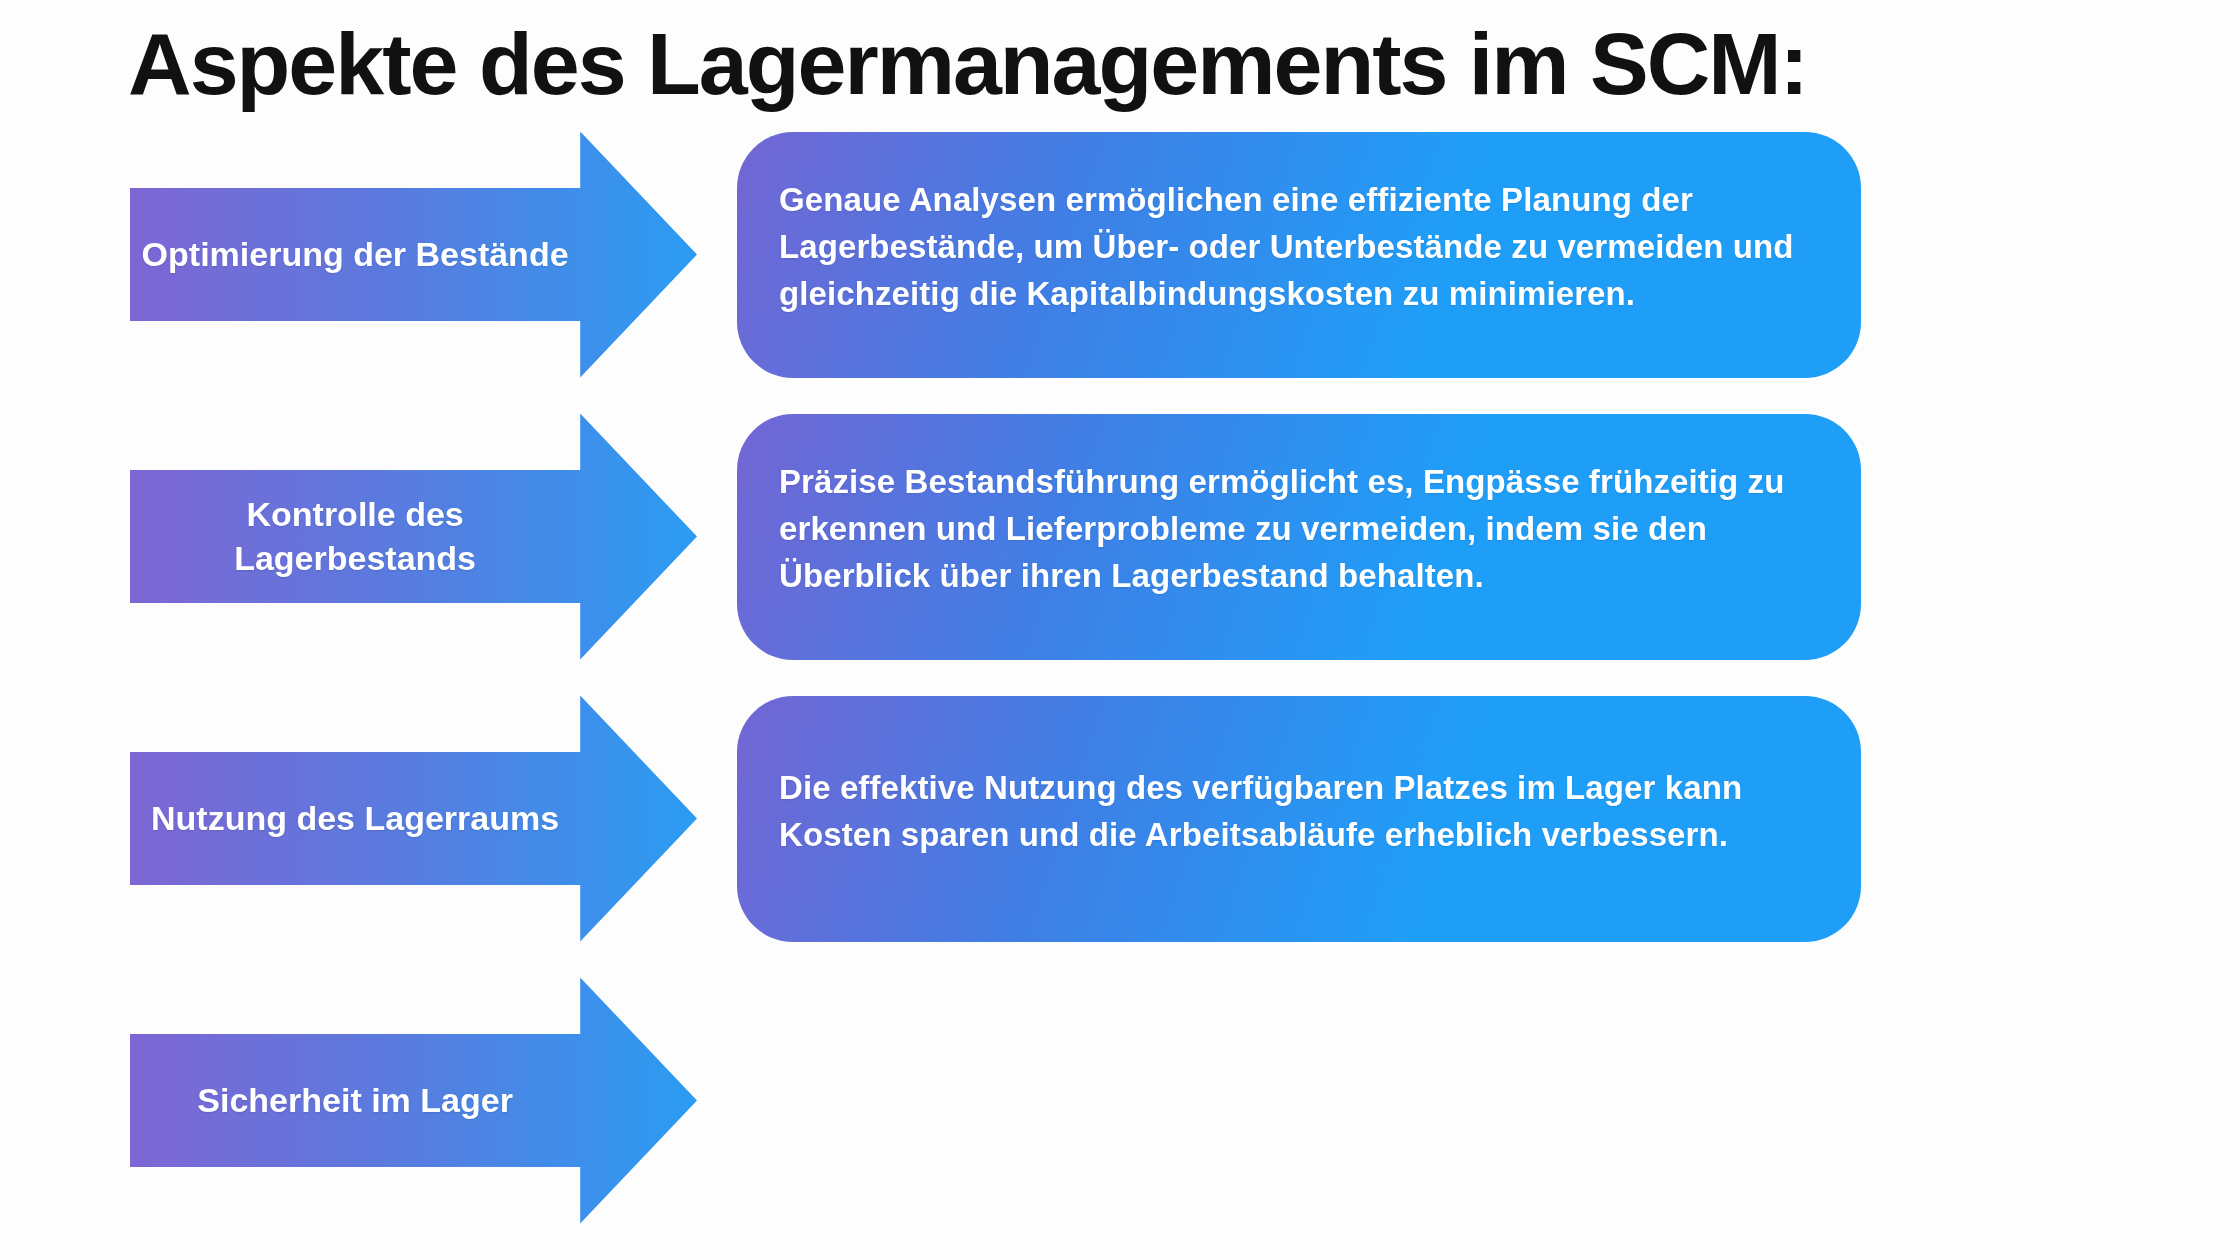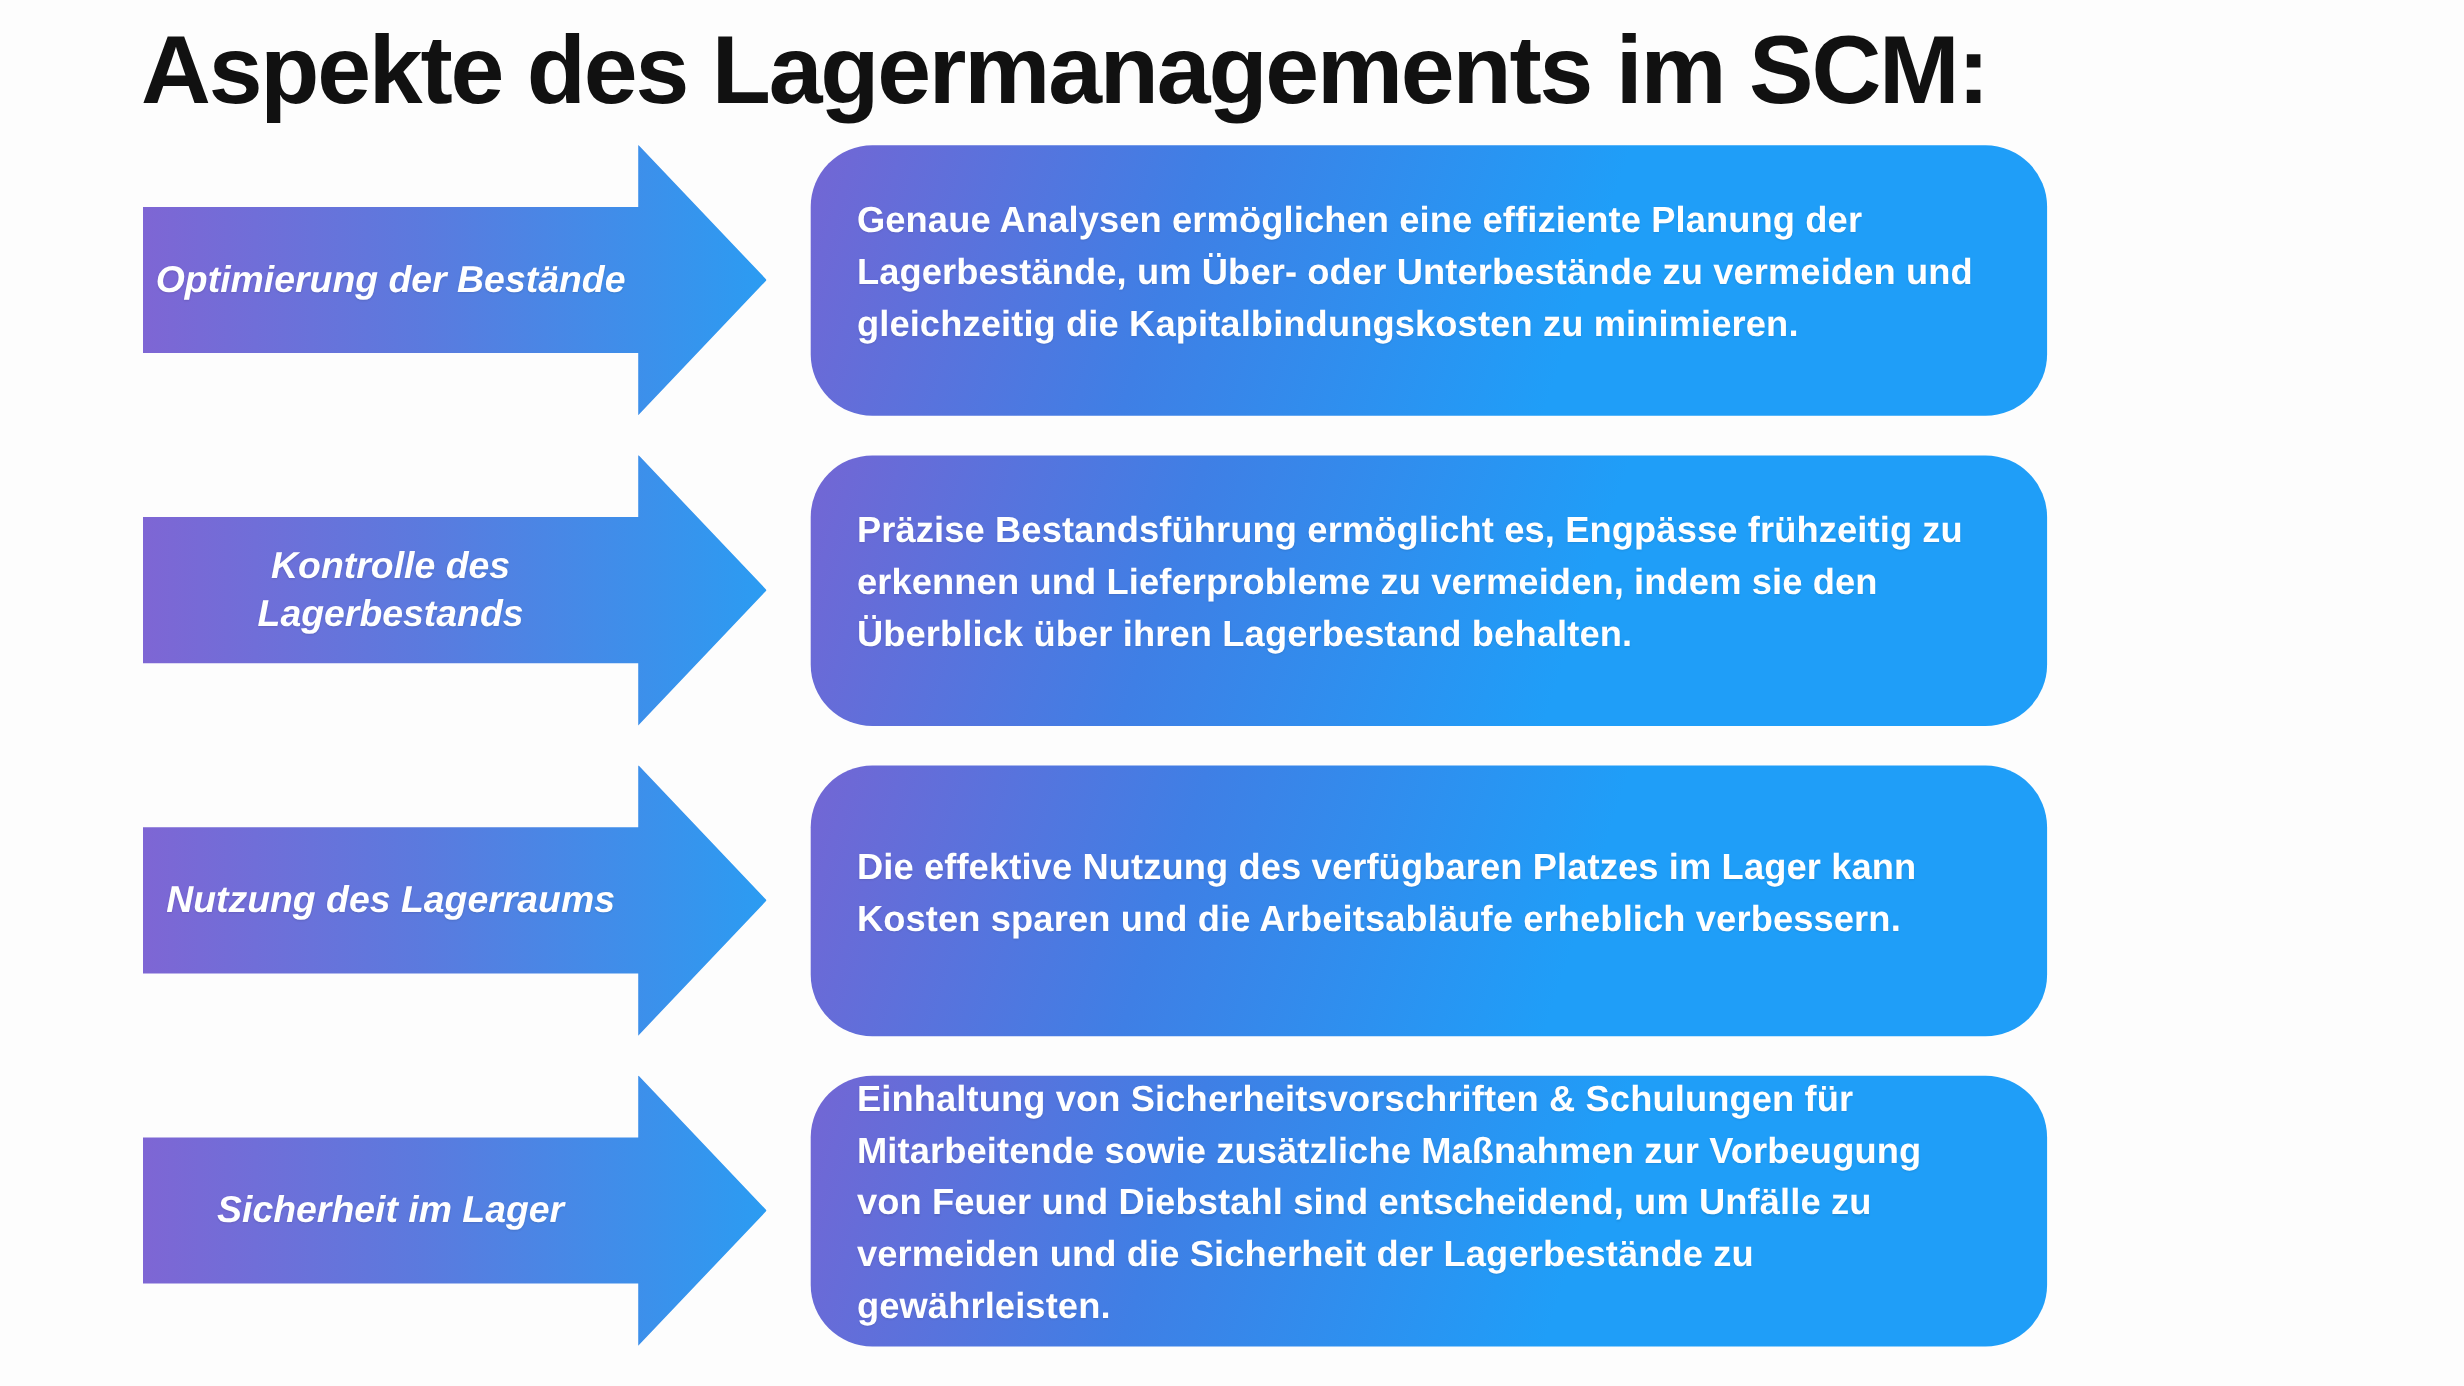--- a/index.html
+++ b/index.html
@@ -63,21 +63,20 @@
     display: flex;
     align-items: center;
     justify-content: center;
     text-align: center;
     padding: 0 6px;
     color: var(--text-color);
     font-size: 34px;
     font-weight: 700;
     line-height: 1.3;
     text-shadow: 0 1px 2px rgba(0,0,0,0.12);
-    font-style: italic;
   }
   .info-box {
     flex: 1;
     margin-left: 40px;
     height: 246px;
     border-radius: 56px;
     background: linear-gradient(108deg, var(--box-start) 0%, var(--box-mid) 30%, var(--box-end) 62%);
     display: flex;
     align-items: center;
     padding: 20px 52px 36px 42px;
@@ -128,19 +127,16 @@
       <div class="info-box">
         <p class="info-text">Die effektive Nutzung des verfügbaren Platzes im Lager kann Kosten sparen und die Arbeitsabläufe erheblich verbessern.</p>
       </div>
     </div>
 
     <div class="row">
       <div class="arrow-wrap">
         <div class="arrow-shape"></div>
         <div class="arrow-label">Sicherheit im Lager</div>
       </div>
-      <div class="info-box">
-        <p class="info-text">Einhaltung von Sicherheitsvorschriften &amp; Schulungen für Mitarbeitende sowie zusätzliche Maßnahmen zur Vorbeugung von Feuer und Diebstahl sind entscheidend, um Unfälle zu vermeiden und die Sicherheit der Lagerbestände zu gewährleisten.</p>
-      </div>
     </div>
 
   </div>
 </div>
 
 </body></html>

